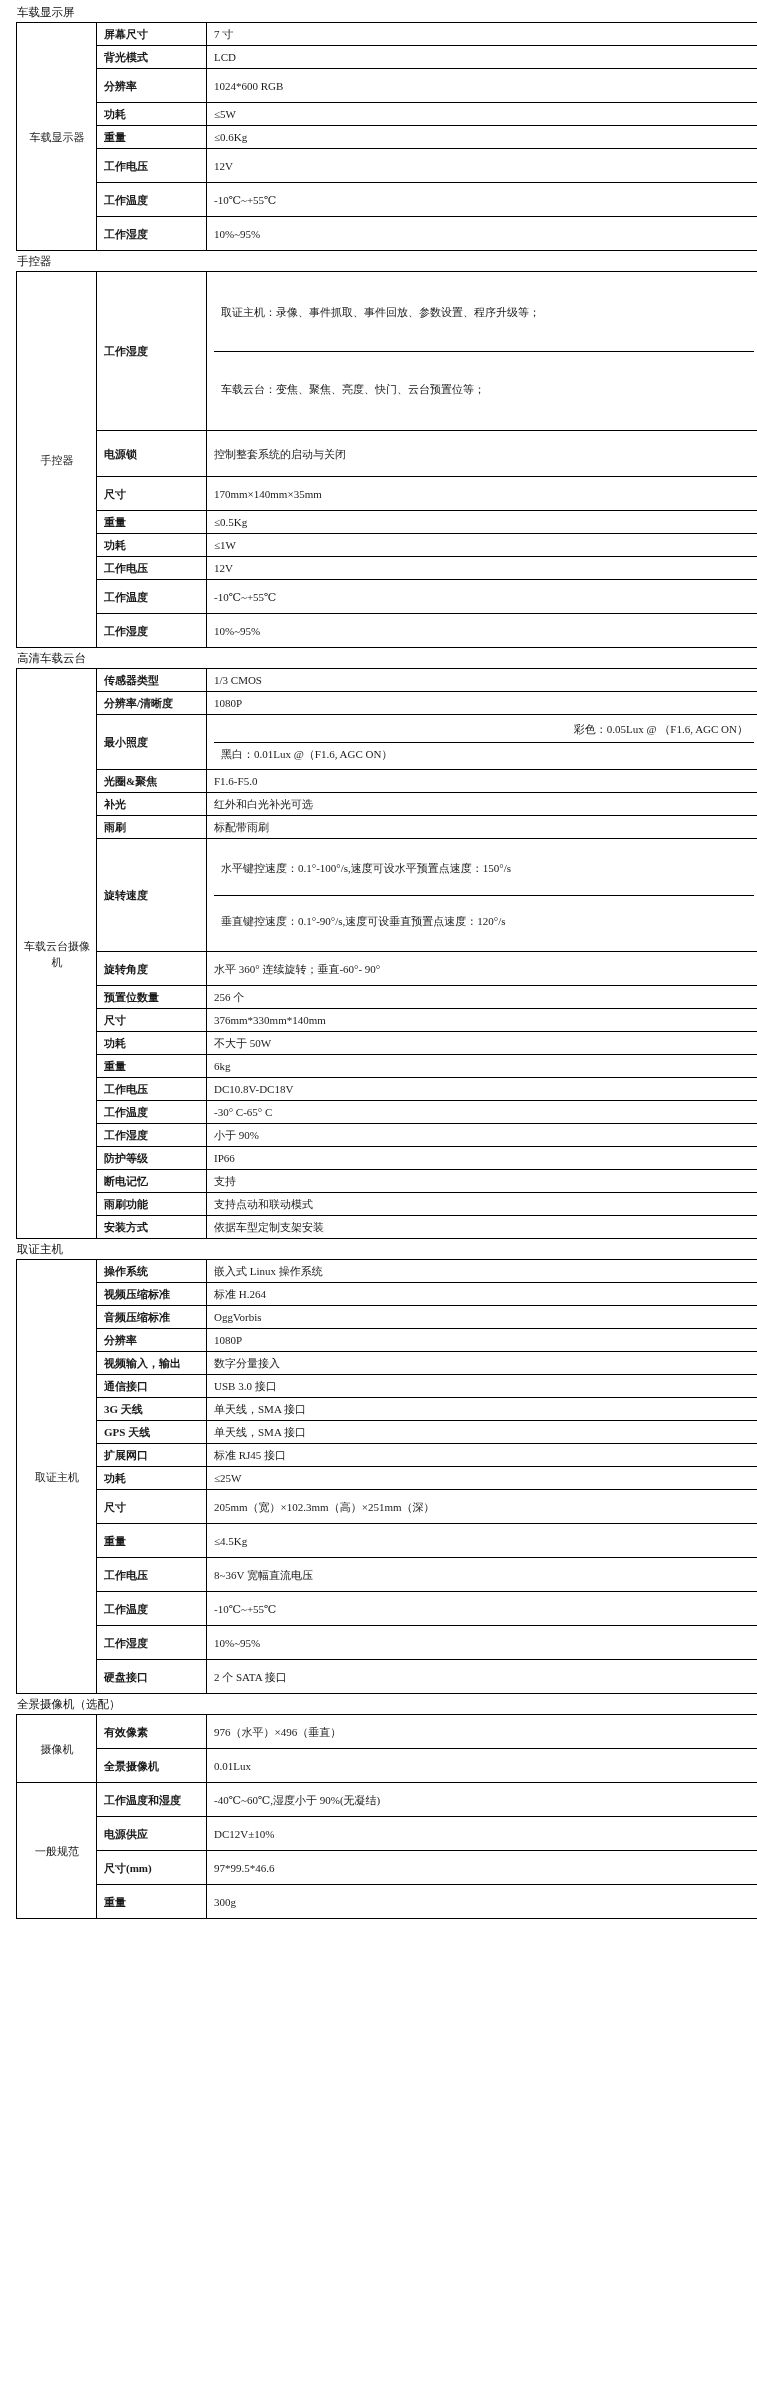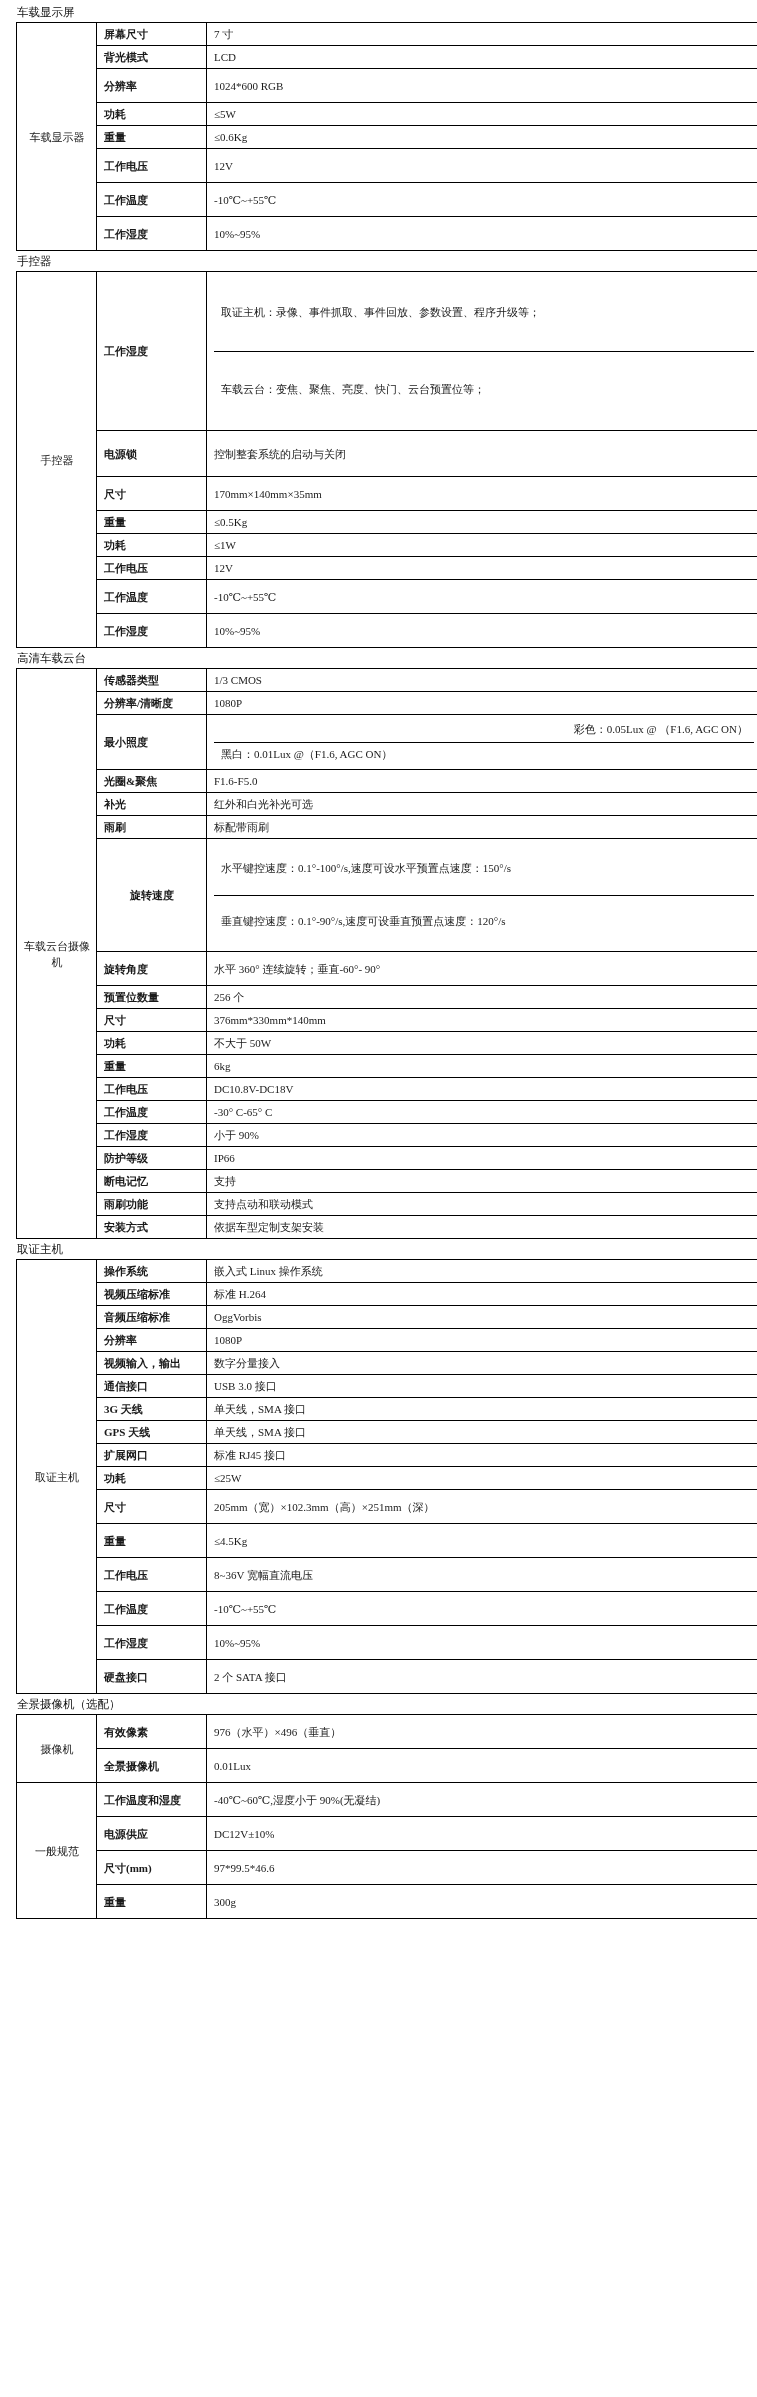--- a/index.html
+++ b/index.html
@@ -201,21 +201,21 @@
     </tr>
     <tr>
       <td class="key">补光</td>
       <td class="val">红外和白光补光可选</td>
     </tr>
     <tr>
       <td class="key">雨刷</td>
       <td class="val">标配带雨刷</td>
     </tr>
     <tr>
-      <td class="key" style="height:106px;text-align:center;">旋转速度</td>
+      <td class="key" style="height:106px;">旋转速度</td>
       <td class="subwrap">
         <table class="inner">
           <tbody>
                 <tr>
             <td style="height:53px;">水平键控速度：0.1°-100°/s,速度可设水平预置点速度：150°/s</td>
           </tr>
           <tr>
             <td style="height:53px;margin-left:44px;">垂直键控速度：0.1°-90°/s,速度可设垂直预置点速度：120°/s</td>
           </tr>
         </tbody>

